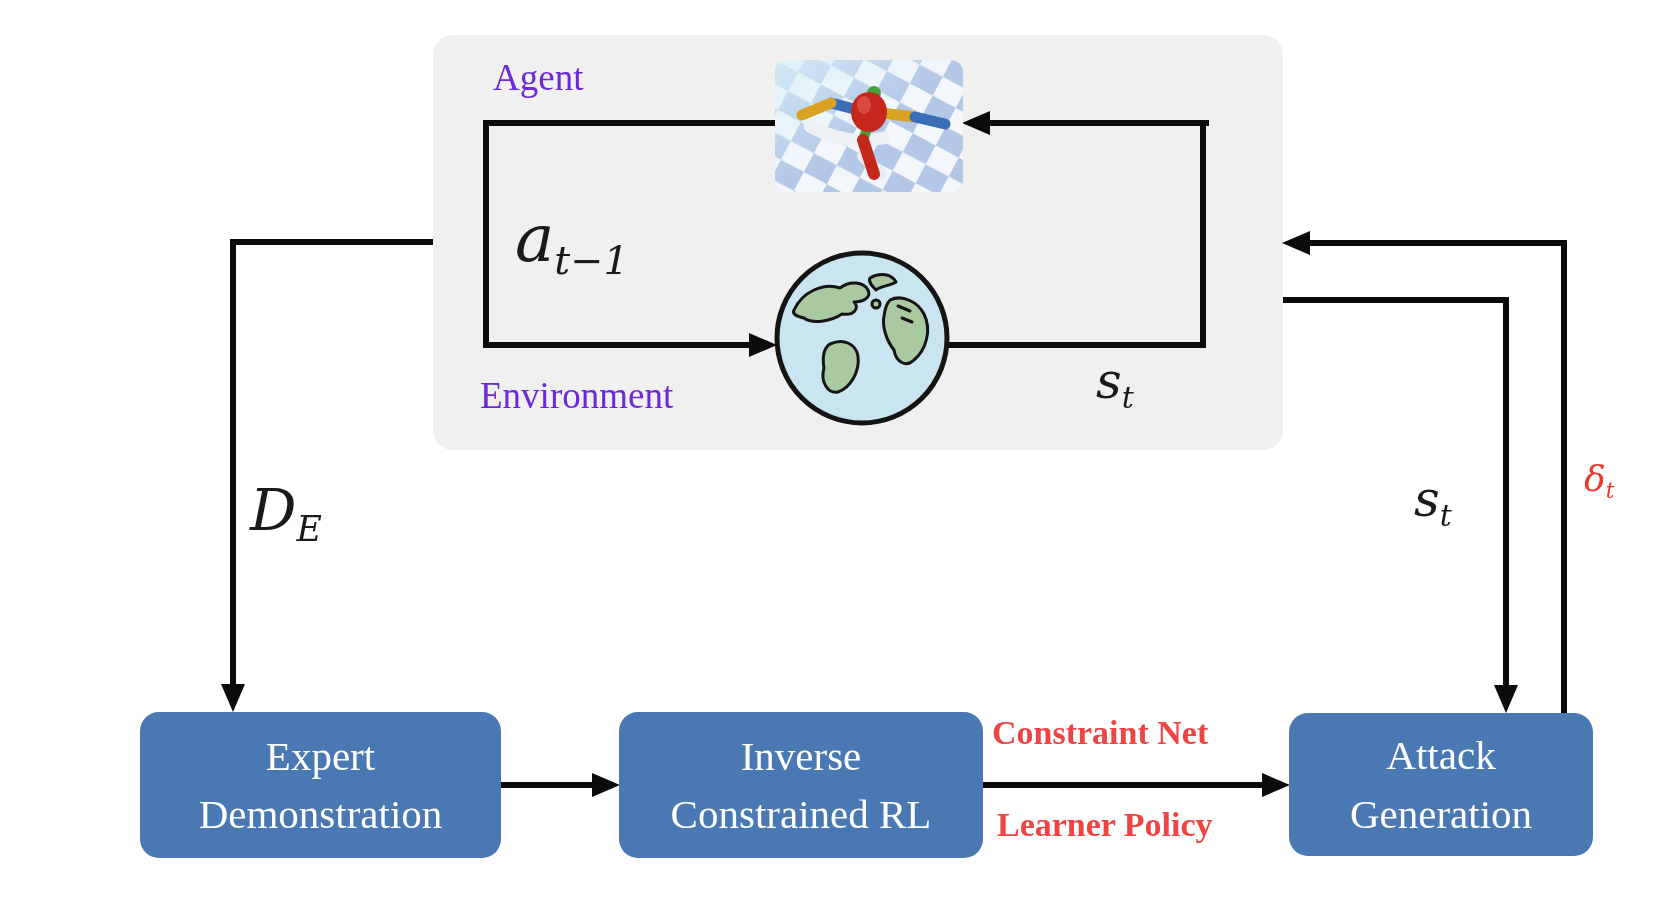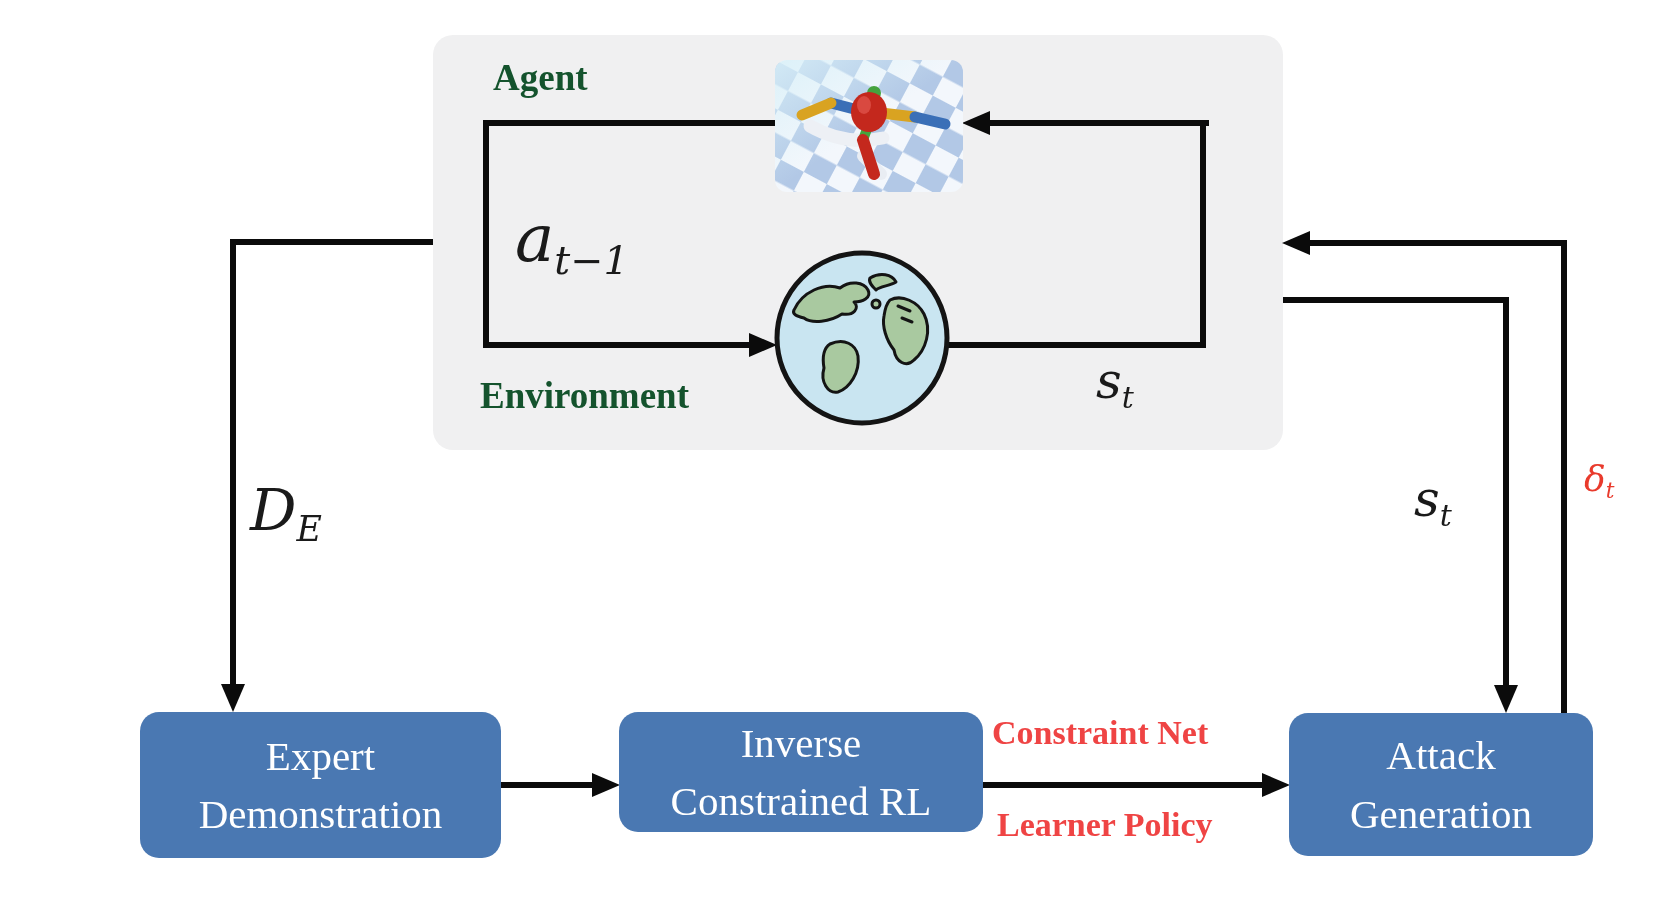--- a/index.html
+++ b/index.html
@@ -14,21 +14,21 @@
   }
   
   .hline{position:absolute;height:6px;background:#0b0b0b;}
   .vline{position:absolute;width:6px;background:#0b0b0b;}
   
   .ah{position:absolute;width:0;height:0;border-style:solid;}
   .ah-left {border-width:12px 28px 12px 0;border-color:transparent #0b0b0b transparent transparent;}
   .ah-right{border-width:12px 0 12px 28px;border-color:transparent transparent transparent #0b0b0b;}
   .ah-down {border-width:28px 12px 0 12px;border-color:#0b0b0b transparent transparent transparent;}
   
-  .blabel{position:absolute;font-weight:bold;font-size:37px;color:#14532d;white-space:nowrap;}
+  .blabel{position:absolute;font-weight:normal;font-size:37px;color:#6d28d9;white-space:nowrap;}
   .math{position:absolute;font-family:"DejaVu Serif",serif;font-style:italic;color:#1a1a1a;white-space:nowrap;}
   .msub{font-size:0.60em;font-style:italic;vertical-align:-0.33em;}
   .red{color:#E93A2C;}
   .edgelabel{position:absolute;font-weight:bold;font-size:34px;color:#ef4444;white-space:nowrap;}
   
   .bluebox{
     position:absolute;background:#4A78B2;border-radius:19px;color:#ffffff;
     display:flex;flex-direction:column;align-items:center;justify-content:center;
     font-size:41px;line-height:1.42;
   }
@@ -139,21 +139,21 @@
     <span>δ</span><span class="msub">t</span>
   </div>
 
   <div class="edgelabel" style="left:992px;top:714px;width:260px;">Constraint Net</div>
   <div class="edgelabel" style="left:997px;top:806px;width:260px;">Learner Policy</div>
 
   <div class="bluebox" style="left:140px;top:712px;width:361px;height:146px;">
     <div>Expert</div>
     <div>Demonstration</div>
   </div>
-  <div class="bluebox" style="left:619px;top:712px;width:364px;height:120px;">
+  <div class="bluebox" style="left:619px;top:712px;width:364px;height:146px;">
     <div>Inverse</div>
     <div>Constrained RL</div>
   </div>
   <div class="bluebox" style="left:1289px;top:713px;width:304px;height:143px;">
     <div>Attack</div>
     <div>Generation</div>
   </div>
 
 </div>
 

